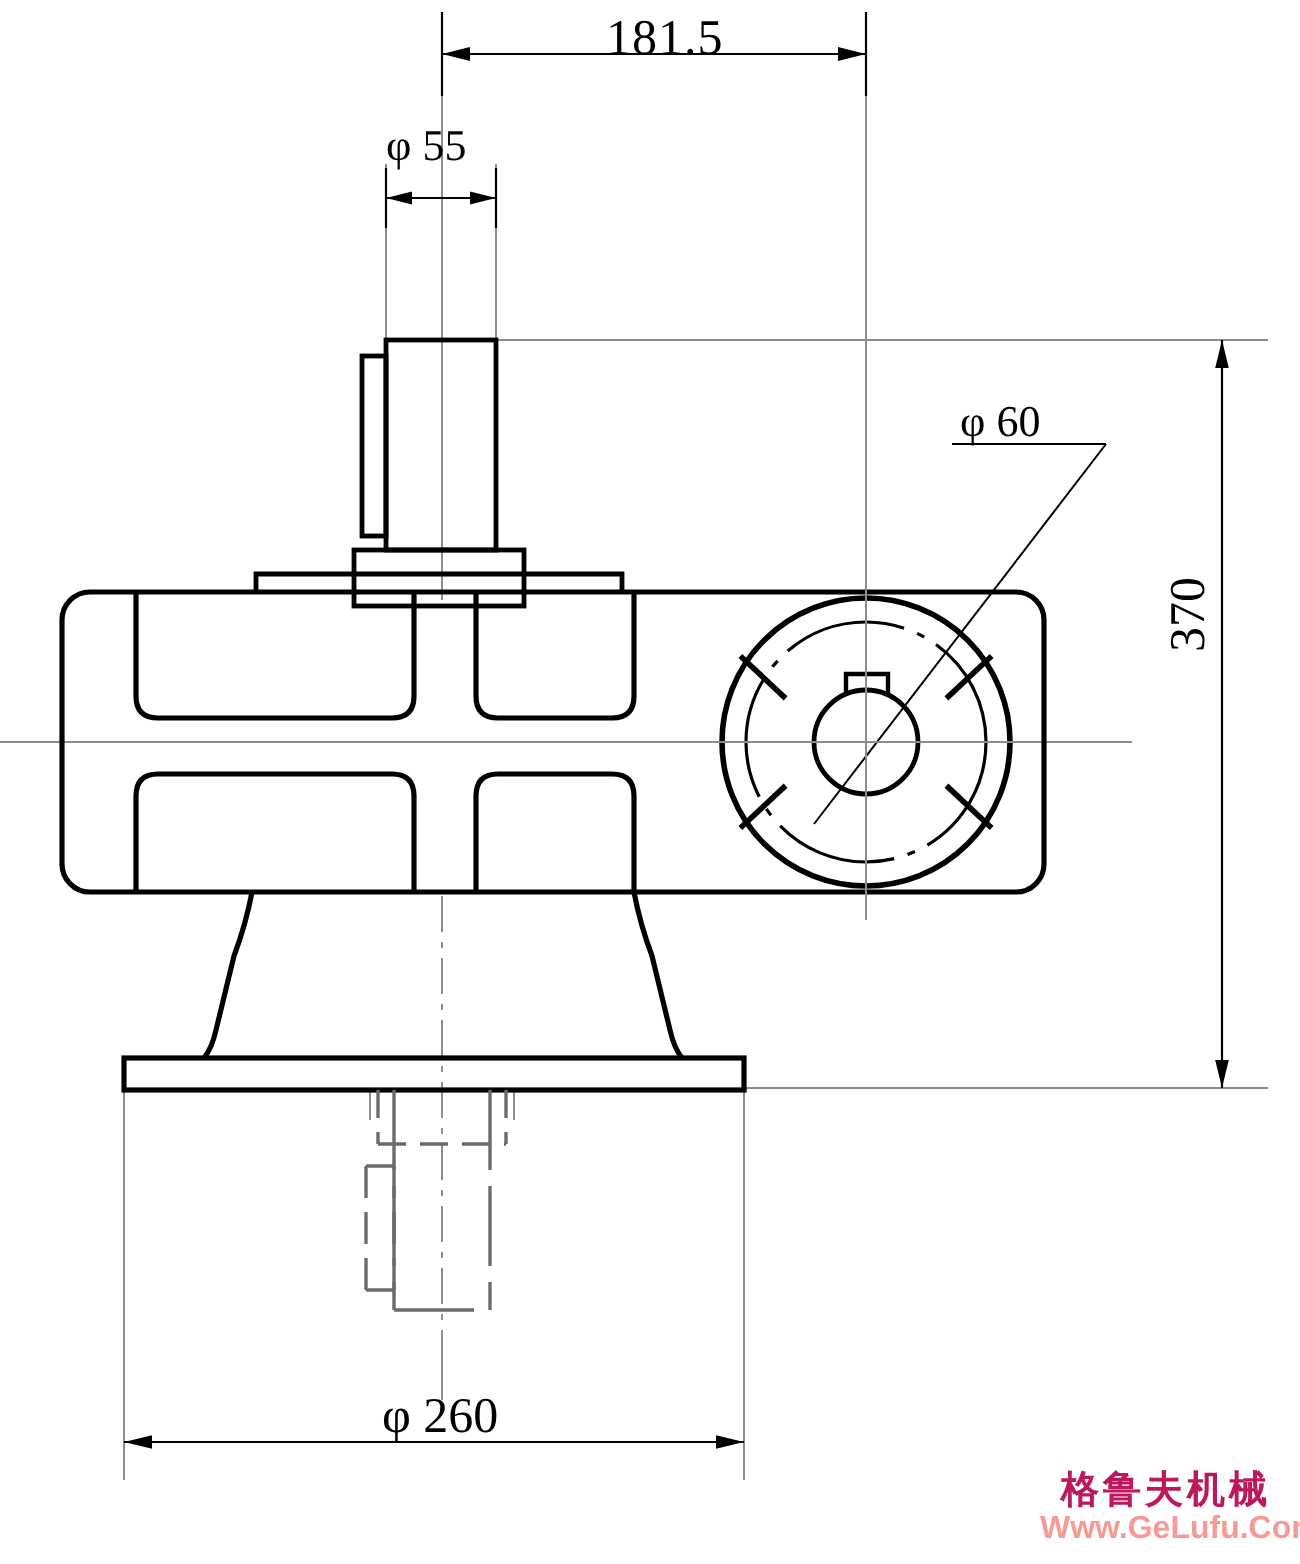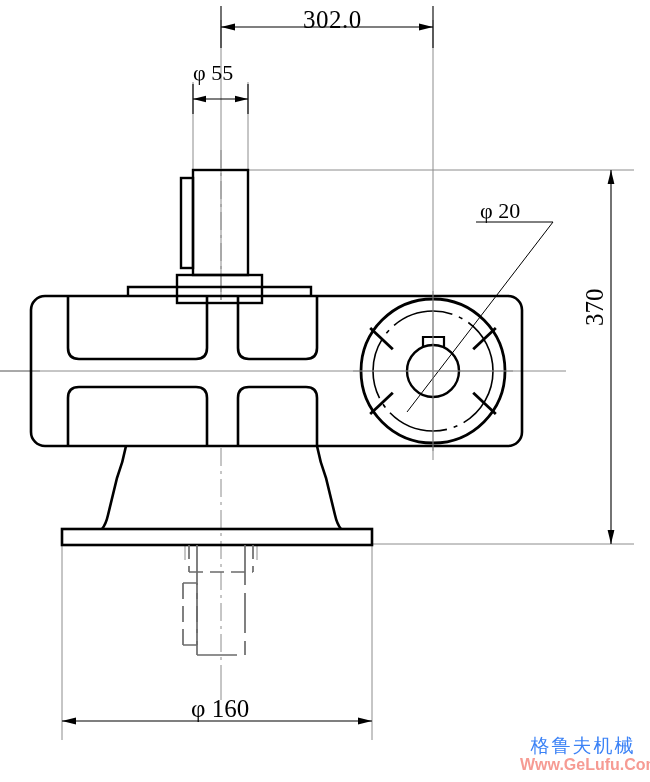--- a/index.html
+++ b/index.html
@@ -9,22 +9,22 @@
   .dimtext{position:absolute;font-family:"Liberation Serif",serif;
            color:#000;white-space:nowrap;}
   #t-1815{left:303px;top:6px;font-size:25px;letter-spacing:0.5px;}
   #t-phi44{left:193px;top:60px;font-size:22px;}
   #t-phi30{left:480px;top:198px;font-size:22px;}
   #t-370{left:581px;top:326px;font-size:25px;
          transform:rotate(-90deg);transform-origin:left top;}
   #t-phi260{left:191px;top:695px;font-size:25px;}
   #watermark{position:absolute;left:520px;top:735px;width:126px;
              text-align:center;user-select:none;}
-  #wm-cn{font-family:"DejaVu Sans",sans-serif;font-size:19px;color:#3b82f6;
-         letter-spacing:2px;line-height:21px;font-weight:normal;}
+  #wm-cn{font-family:"DejaVu Sans",sans-serif;font-size:19px;color:#be185d;
+         letter-spacing:2px;line-height:21px;font-weight:bold;}
   #wm-en{font-family:"Liberation Sans",sans-serif;font-size:16px;
          color:#f69b93;line-height:18px;font-weight:bold;letter-spacing:0px;}
 </style>
 </head>
 <body>
 
 <svg id="sheet" viewBox="0 0 650 782">
 
   <g stroke="#8c8c8c" stroke-width="1" fill="none">
 
@@ -155,22 +155,22 @@
 
     <path d="M 189 545 L 189 572 M 253 545 L 253 572 M 189 572 L 253 572" stroke-dasharray="14,7"></path>
 
     <path d="M 197 545 L 197 655 M 245 545 L 245 655 M 197 655 L 245 655" stroke-dasharray="40,8"></path>
 
     <path d="M 183 583 L 183 645 M 197 583 L 197 645 M 183 583 L 197 583 M 183 645 L 197 645" stroke-dasharray="16,7"></path>
   </g>
 
 </svg>
 
-<div class="dimtext" id="t-1815">302.0</div>
+<div class="dimtext" id="t-1815">181.5</div>
 <div class="dimtext" id="t-phi44">φ 55</div>
-<div class="dimtext" id="t-phi30">φ 20</div>
+<div class="dimtext" id="t-phi30">φ 60</div>
 <div class="dimtext" id="t-370">370</div>
-<div class="dimtext" id="t-phi260">φ 160</div>
+<div class="dimtext" id="t-phi260">φ 260</div>
 
 <div id="watermark">
   <div id="wm-cn">格鲁夫机械</div>
   <div id="wm-en">Www.GeLufu.Com</div>
 </div>
 
 </body></html>

